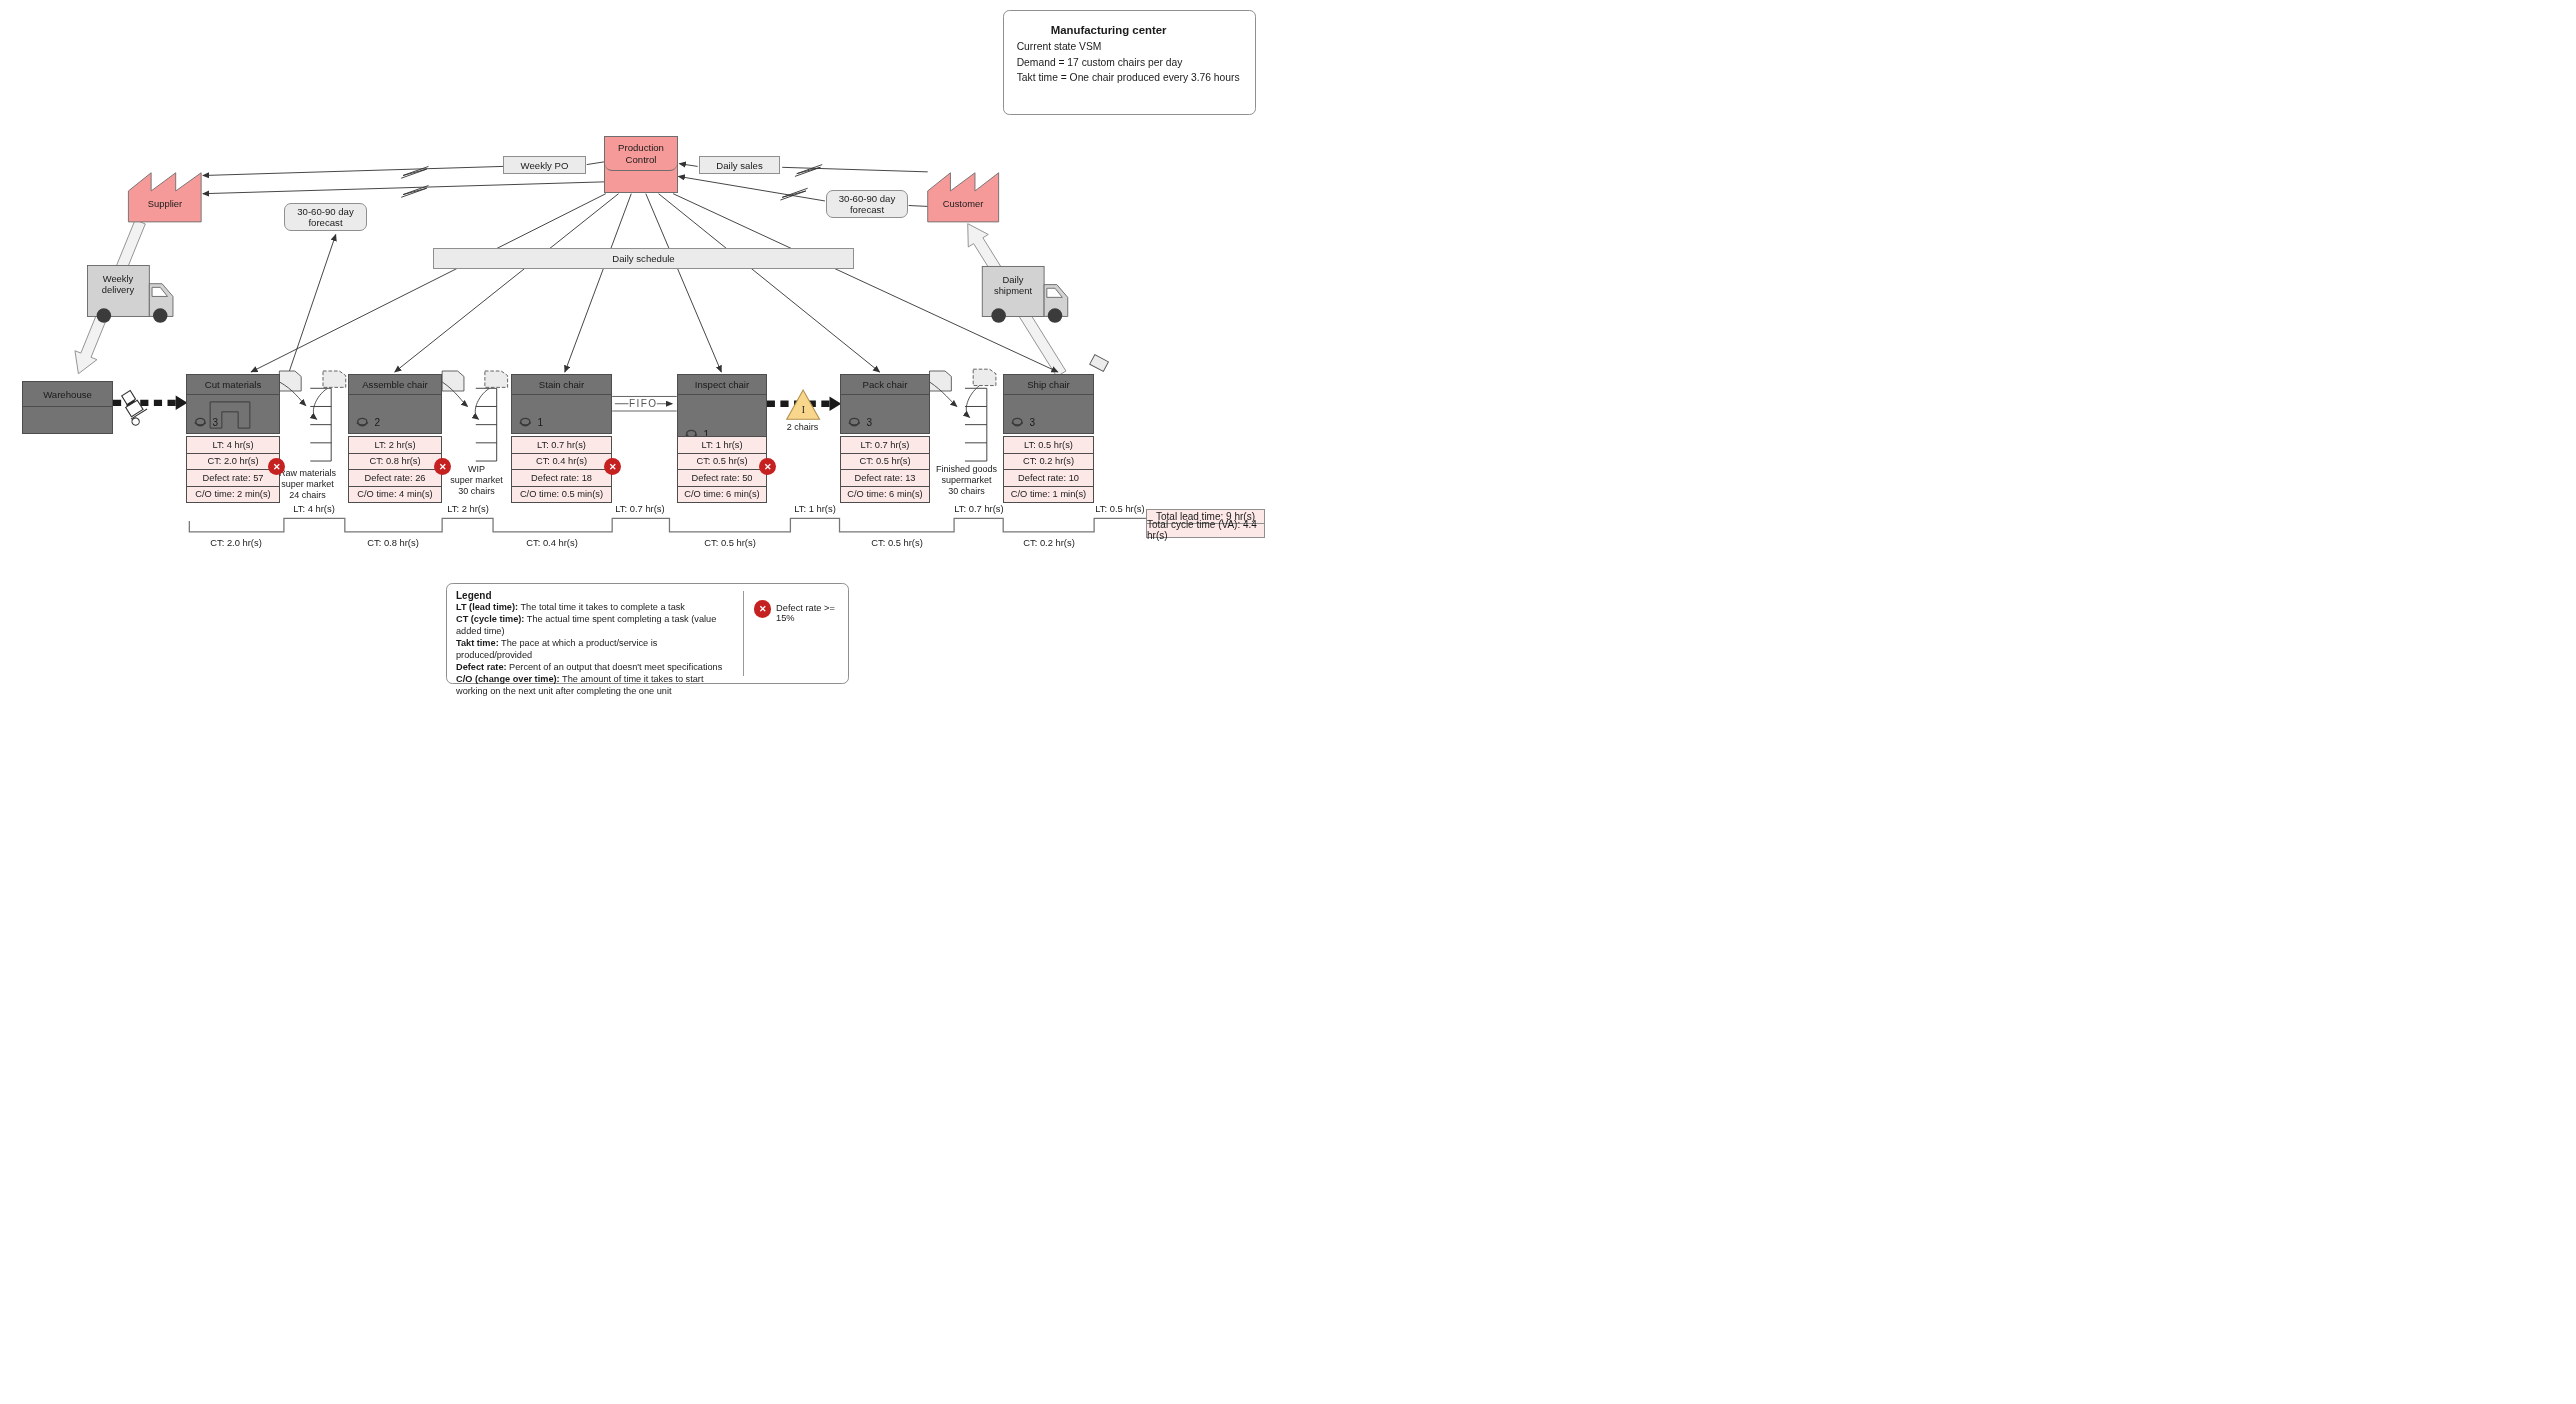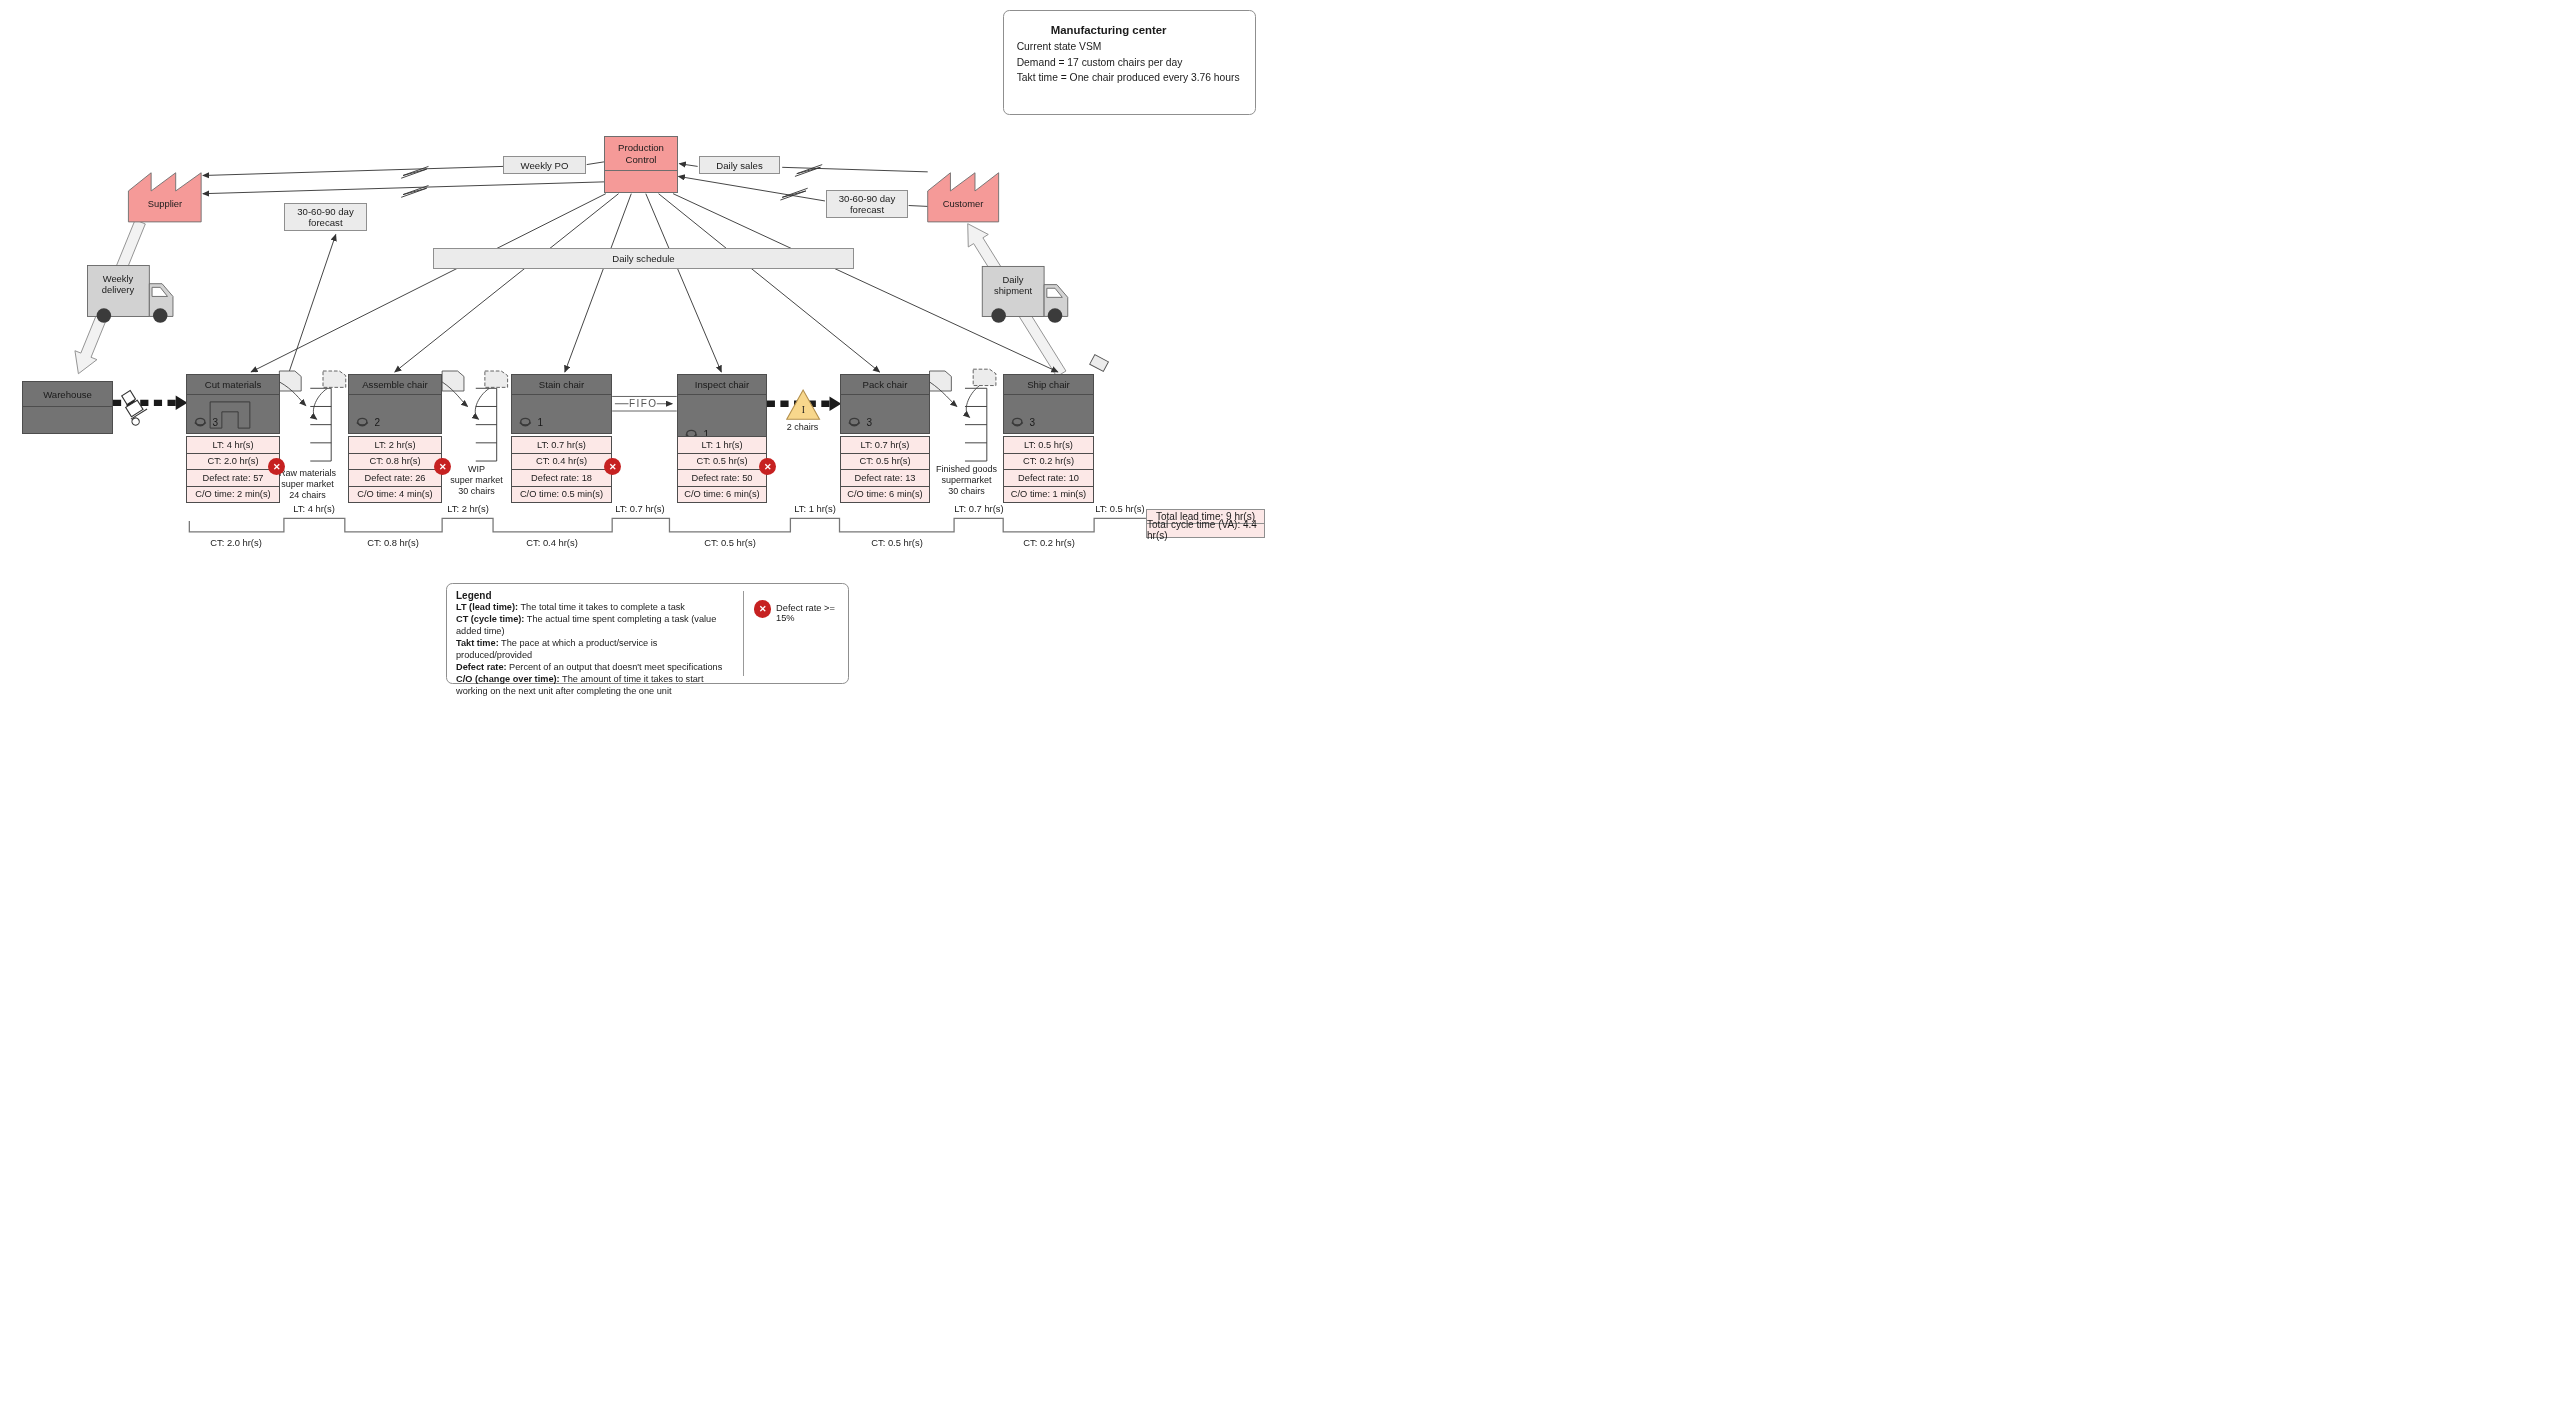--- a/index.html
+++ b/index.html
@@ -1,19 +1,19 @@
 <!DOCTYPE html>
 <html style="font-size:14.6px"><head>
 <meta charset="utf-8">
 <style>
   html,body{margin:0;padding:0;background:#fff;font-family:"Liberation Sans",sans-serif;color:#1a1a1a;}
   .canvas{position:relative;width:1288px;height:702px;background:#fff;overflow:hidden;}
   svg.underlay{position:absolute;left:0;top:0;}
   .abs{position:absolute;box-sizing:border-box;}
-  .pre{white-space:pre-line;}
+  .pre{white-space:pre-line;border-radius:7px;}
   .ctr{display:flex;align-items:center;justify-content:center;text-align:center;}
   .graybox{background:#ebebeb;border:0.9px solid #8f8f8f;font-size:9.6px;}
   .pcbox{background:#f59a98;border:0.9px solid #6e6e6e;font-size:9.6px;}
   .procbox{background:#737373;border:0.9px solid #4d4d4d;}
   .prochdr{border-bottom:0.9px solid #4d4d4d;height:19px;font-size:9.6px;display:flex;align-items:center;justify-content:center;}
   .opwrap{position:absolute;left:6.4px;bottom:4.5px;display:flex;align-items:center;gap:3.6px;font-size:10px;}
   .tbl{border:0.9px solid #4d4d4d;background:#fce8e7;}
   .tblrow{height:15.5px;border-bottom:0.9px solid #4d4d4d;font-size:9.3px;display:flex;align-items:center;justify-content:center;}
   .tblrow:last-child{border-bottom:none;}
   .badge{width:17.3px;height:17.3px;border-radius:50%;background:#c62121;color:#fff;font-size:9px;font-weight:bold;display:flex;align-items:center;justify-content:center;z-index:6;}

